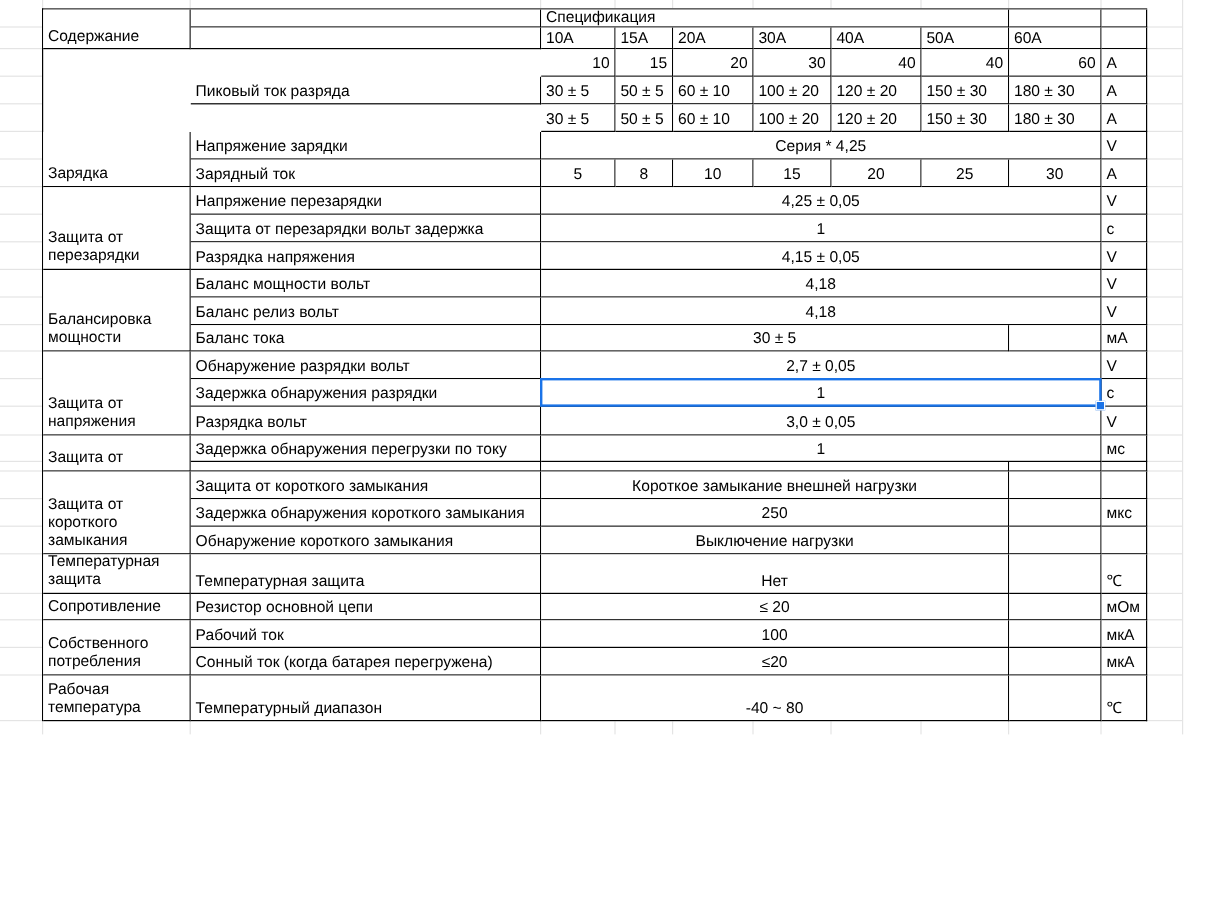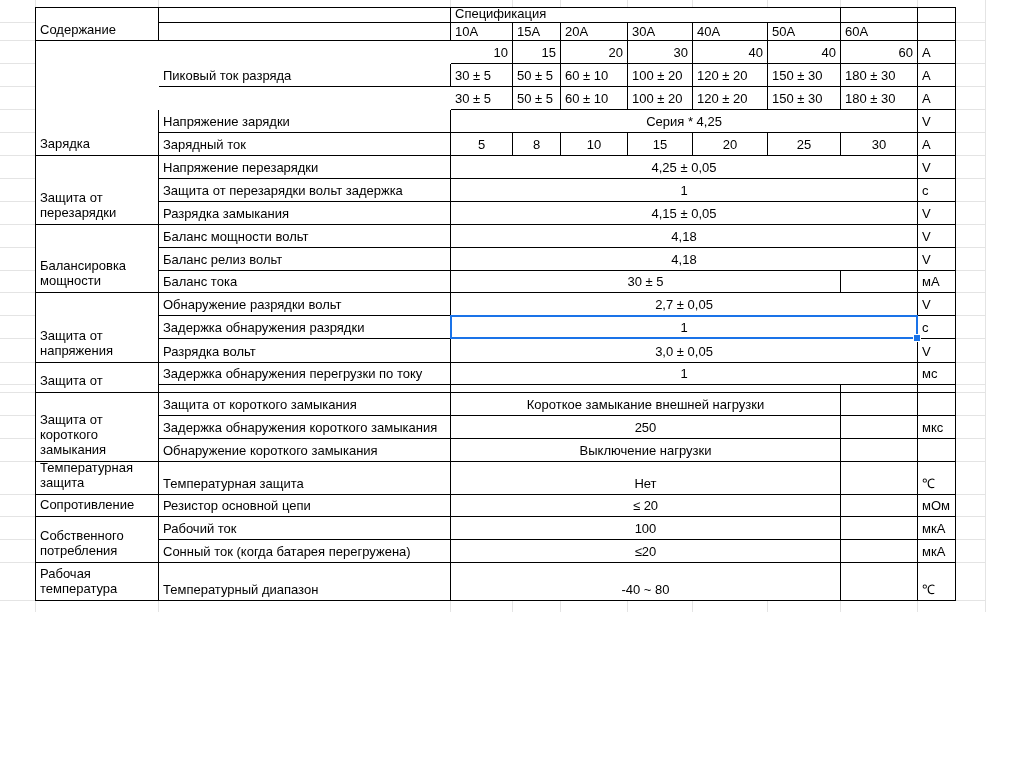--- a/index.html
+++ b/index.html
@@ -92,21 +92,21 @@
 
   <div class="c sec" style="grid-area:8/1/11/2">Защита от перезарядки</div>
   <div class="c" style="grid-area:8/2">Напряжение перезарядки</div>
   <div class="c ctr" style="grid-area:8/3/9/10">4,25 ± 0,05</div>
   <div class="c" style="grid-area:8/10">V</div>
 
   <div class="c" style="grid-area:9/2">Защита от перезарядки вольт задержка</div>
   <div class="c ctr" style="grid-area:9/3/10/10">1</div>
   <div class="c" style="grid-area:9/10">с</div>
 
-  <div class="c" style="grid-area:10/2">Разрядка замыкания</div>
+  <div class="c" style="grid-area:10/2">Разрядка напряжения</div>
   <div class="c ctr" style="grid-area:10/3/11/10">4,15 ± 0,05</div>
   <div class="c" style="grid-area:10/10">V</div>
 
   <div class="c sec" style="grid-area:11/1/14/2">Балансировка мощности</div>
   <div class="c" style="grid-area:11/2">Баланс мощности вольт</div>
   <div class="c ctr" style="grid-area:11/3/12/10">4,18</div>
   <div class="c" style="grid-area:11/10">V</div>
 
   <div class="c" style="grid-area:12/2">Баланс релиз вольт</div>
   <div class="c ctr" style="grid-area:12/3/13/10">4,18</div>

